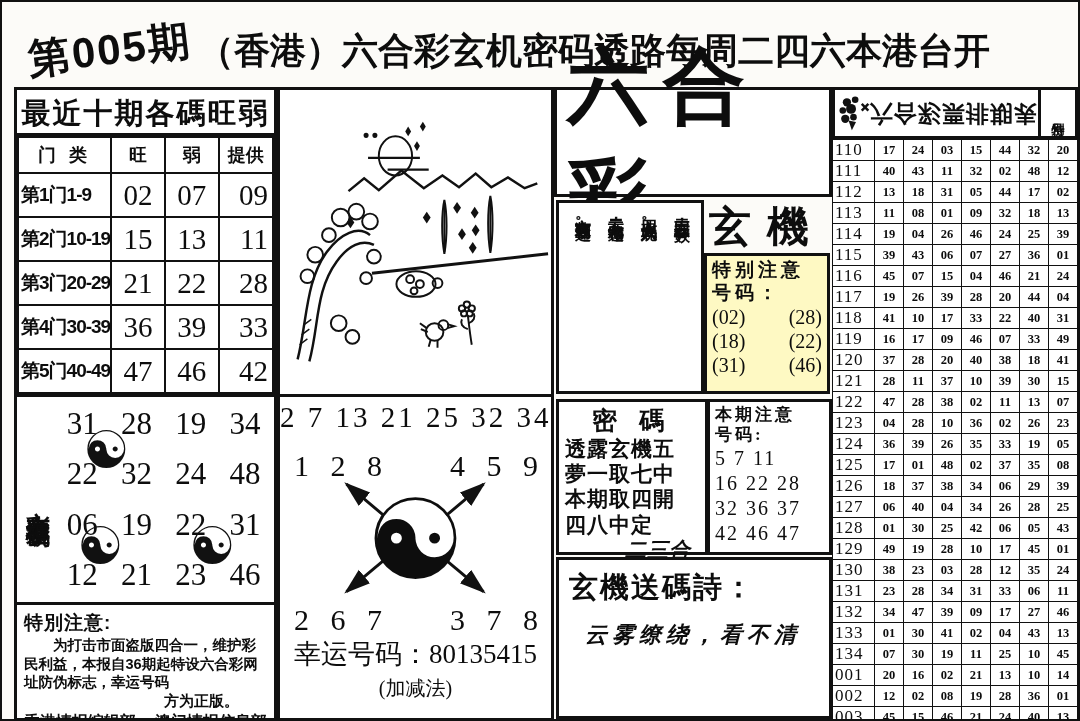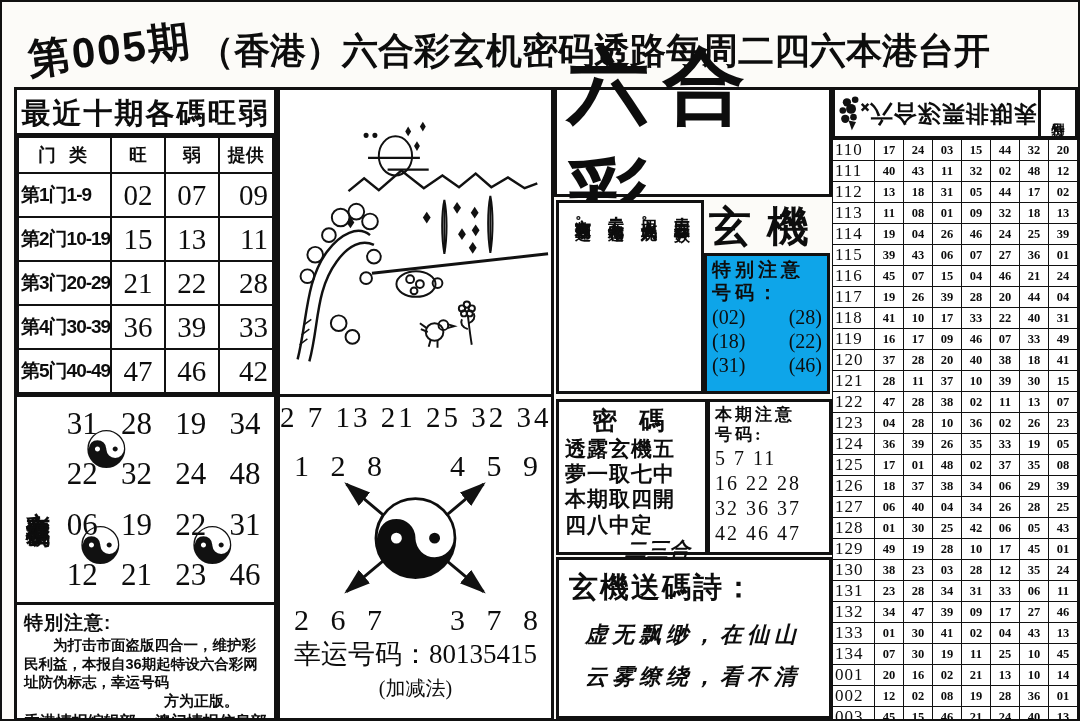--- a/index.html
+++ b/index.html
@@ -99,21 +99,21 @@
   .logo-box { position: absolute; top: 0; left: 0; width: 100%; height: 110px; border: 3px solid #111; display: flex; align-items: center; justify-content: center; background:#fff; }
   .logo-text { font-family: "Liberation Sans", sans-serif; font-weight: 900; font-size: 82px; letter-spacing: 14px; padding-left: 10px; }
   .mid3 { position: absolute; top: 110px; left: 0; width: 100%; height: 200px; }
   .poem-box {
     position: absolute; left: 2px; top: 3px; width: 148px; height: 194px;
     border: 3px solid #111; background:#fff;
     writing-mode: vertical-rl; text-orientation: upright;
     font-size: 16px; font-weight: bold; line-height: 33px; padding: 4px 2px; letter-spacing: 1px;
   }
   .xuanji { position: absolute; right: 4px; top: 2px; width: 122px; text-align: center; font-family: "Liberation Sans", sans-serif; font-weight: 900; font-size: 42px; letter-spacing: 16px; white-space: nowrap; }
-  .special-box { position: absolute; right: 2px; top: 56px; width: 126px; height: 141px; border: 3px solid #111; padding: 3px 5px; background:#0ea5e9; }
+  .special-box { position: absolute; right: 2px; top: 56px; width: 126px; height: 141px; border: 3px solid #111; padding: 3px 5px; background:#fef9c3; }
   .sp-title { font-weight: bold; font-size: 19px; letter-spacing: 4px; line-height: 1.2; white-space: nowrap; }
   .sp-row { display: flex; justify-content: space-between; font-size: 20px; line-height: 1.22; }
 
   .pw-box { position: absolute; left: 2px; top: 312px; width: 152px; height: 156px; border: 3px solid #111; padding: 2px 6px; background:#fff; }
   .pw-title { text-align: center; font-weight: bold; font-size: 25px; letter-spacing: 8px; }
   .pw-line { font-weight: bold; font-size: 21px; line-height: 1.2; letter-spacing: 1px; white-space: nowrap; }
   .pw-end { text-align: right; padding-right: 8px; font-style: italic; }
   .pa-box { position: absolute; right: 0; top: 312px; width: 124px; height: 156px; border: 3px solid #111; border-left: 2px solid #111; padding: 3px 5px; background:#fff; }
   .pa-title { font-weight: bold; font-size: 17px; letter-spacing: 3px; line-height: 1.2; white-space: nowrap; }
   .pa-row { font-size: 20px; letter-spacing: 2px; line-height: 1.25; white-space: nowrap; }
@@ -380,21 +380,20 @@
       <div>
           <div class="pa-row">5 7 11</div>
           <div class="pa-row">16 22 28</div>
           <div class="pa-row">32 36 37</div>
           <div class="pa-row">42 46 47</div>
         </div>
     </div>
 
     <div class="poem2">
       <div class="poem2-title">玄機送碼詩：</div>
-      <div class="poem2-line">虚无飘缈，在仙山</div>
       <div class="poem2-line">云雾缭绕，看不清</div>
     </div>
   </div>
 
   <div class="col col4">
     <div class="sch-head">
       <div class="sch-head-left">
         <svg width="36" height="46" viewBox="0 0 40 46">
           <g fill="#111">
             <circle cx="12" cy="10" r="5"></circle>

